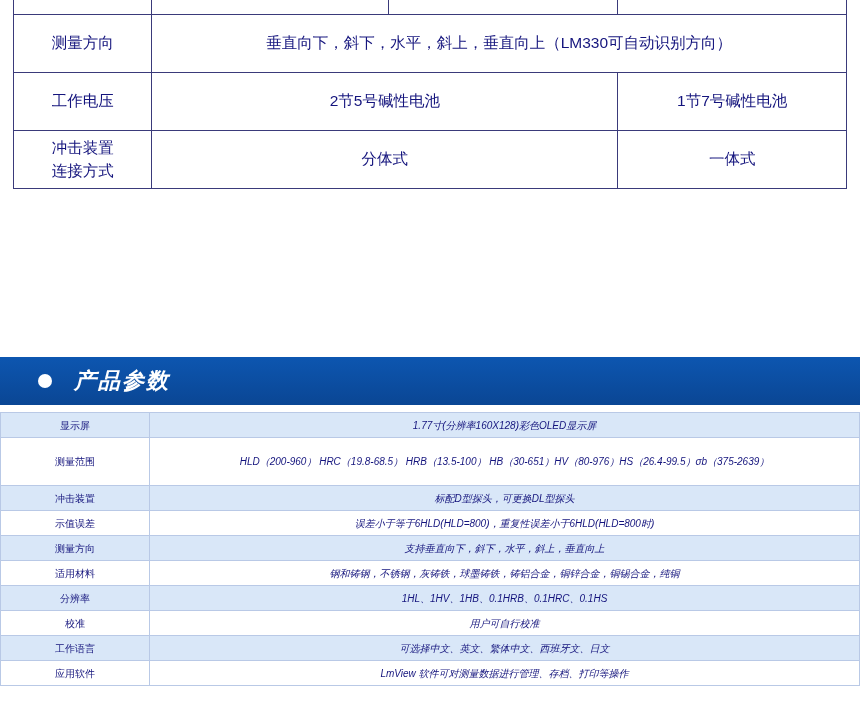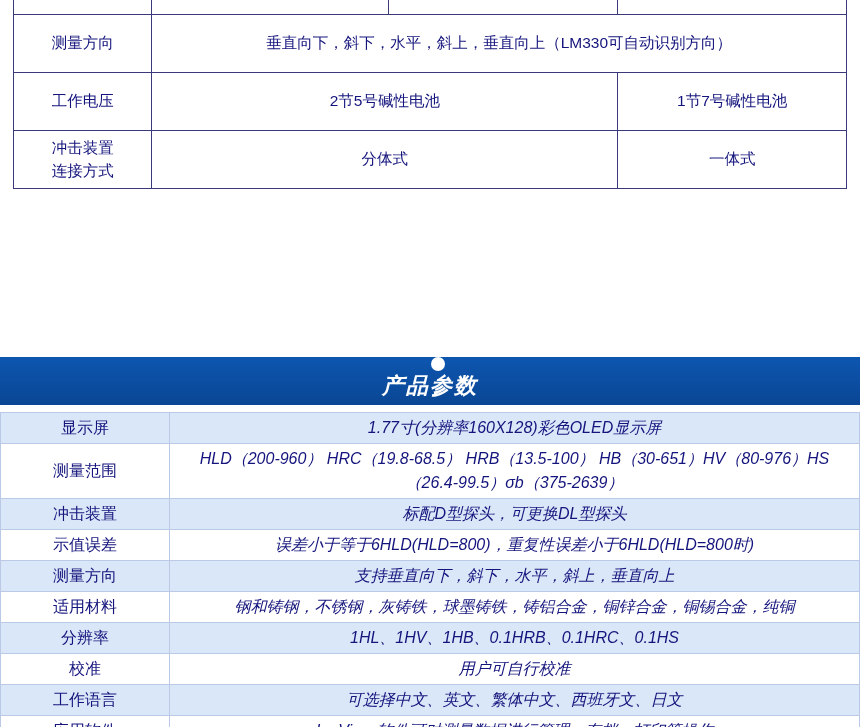--- a/index.html
+++ b/index.html
@@ -59,21 +59,20 @@
   .section-bar {
     position: absolute;
     left: 0;
     top: 357px;
     width: 860px;
     height: 48px;
     background: #0b4ea2;
     background: linear-gradient(#0d56b0, #0a4694);
     display: flex;
     align-items: center;
-    flex-direction: column;
   }
   .section-bar .bullet {
     width: 14px;
     height: 14px;
     border-radius: 50%;
     background: #ffffff;
     margin-left: 38px;
     margin-right: 22px;
     flex: 0 0 auto;
   }
@@ -92,23 +91,23 @@
     top: 412px;
     width: 860px;
   }
   table.spec {
     border-collapse: collapse;
     width: 860px;
     table-layout: fixed;
   }
   table.spec td {
     border: 1px solid #b9c9e6;
-    font-size: 16px;
+    font-size: 10px;
     color: #14147d;
-    padding: 3px 24px;
+    padding: 3px 14px;
     line-height: 1.5;
     vertical-align: middle;
   }
   table.spec td.k {
     width: 120px;
     text-align: center;
     white-space: nowrap;
   }
   table.spec td.v {
     text-align: center;

